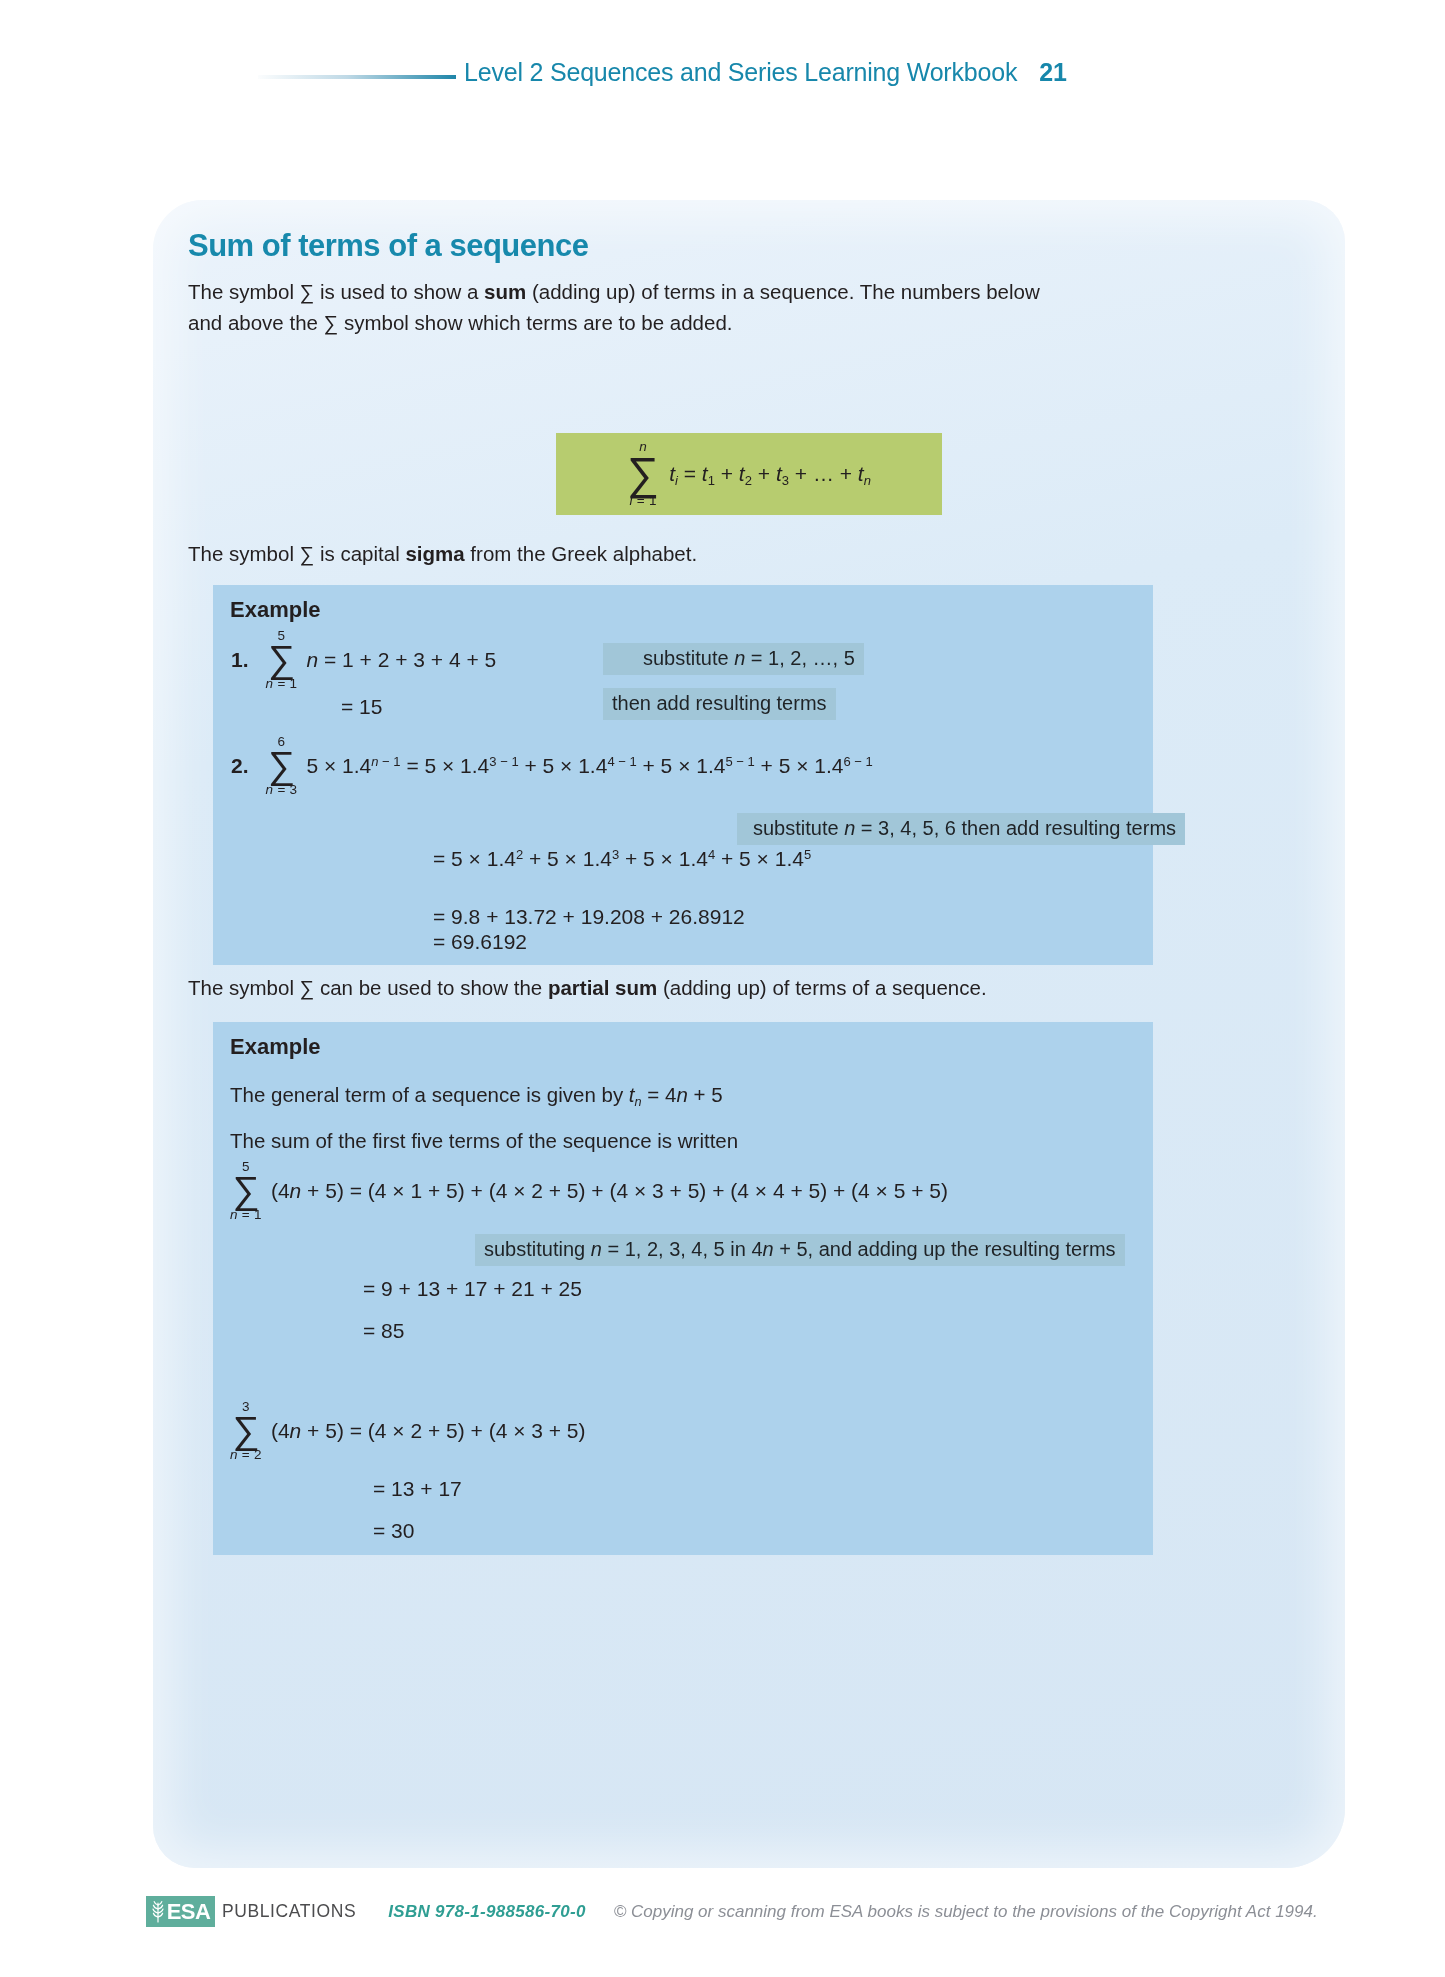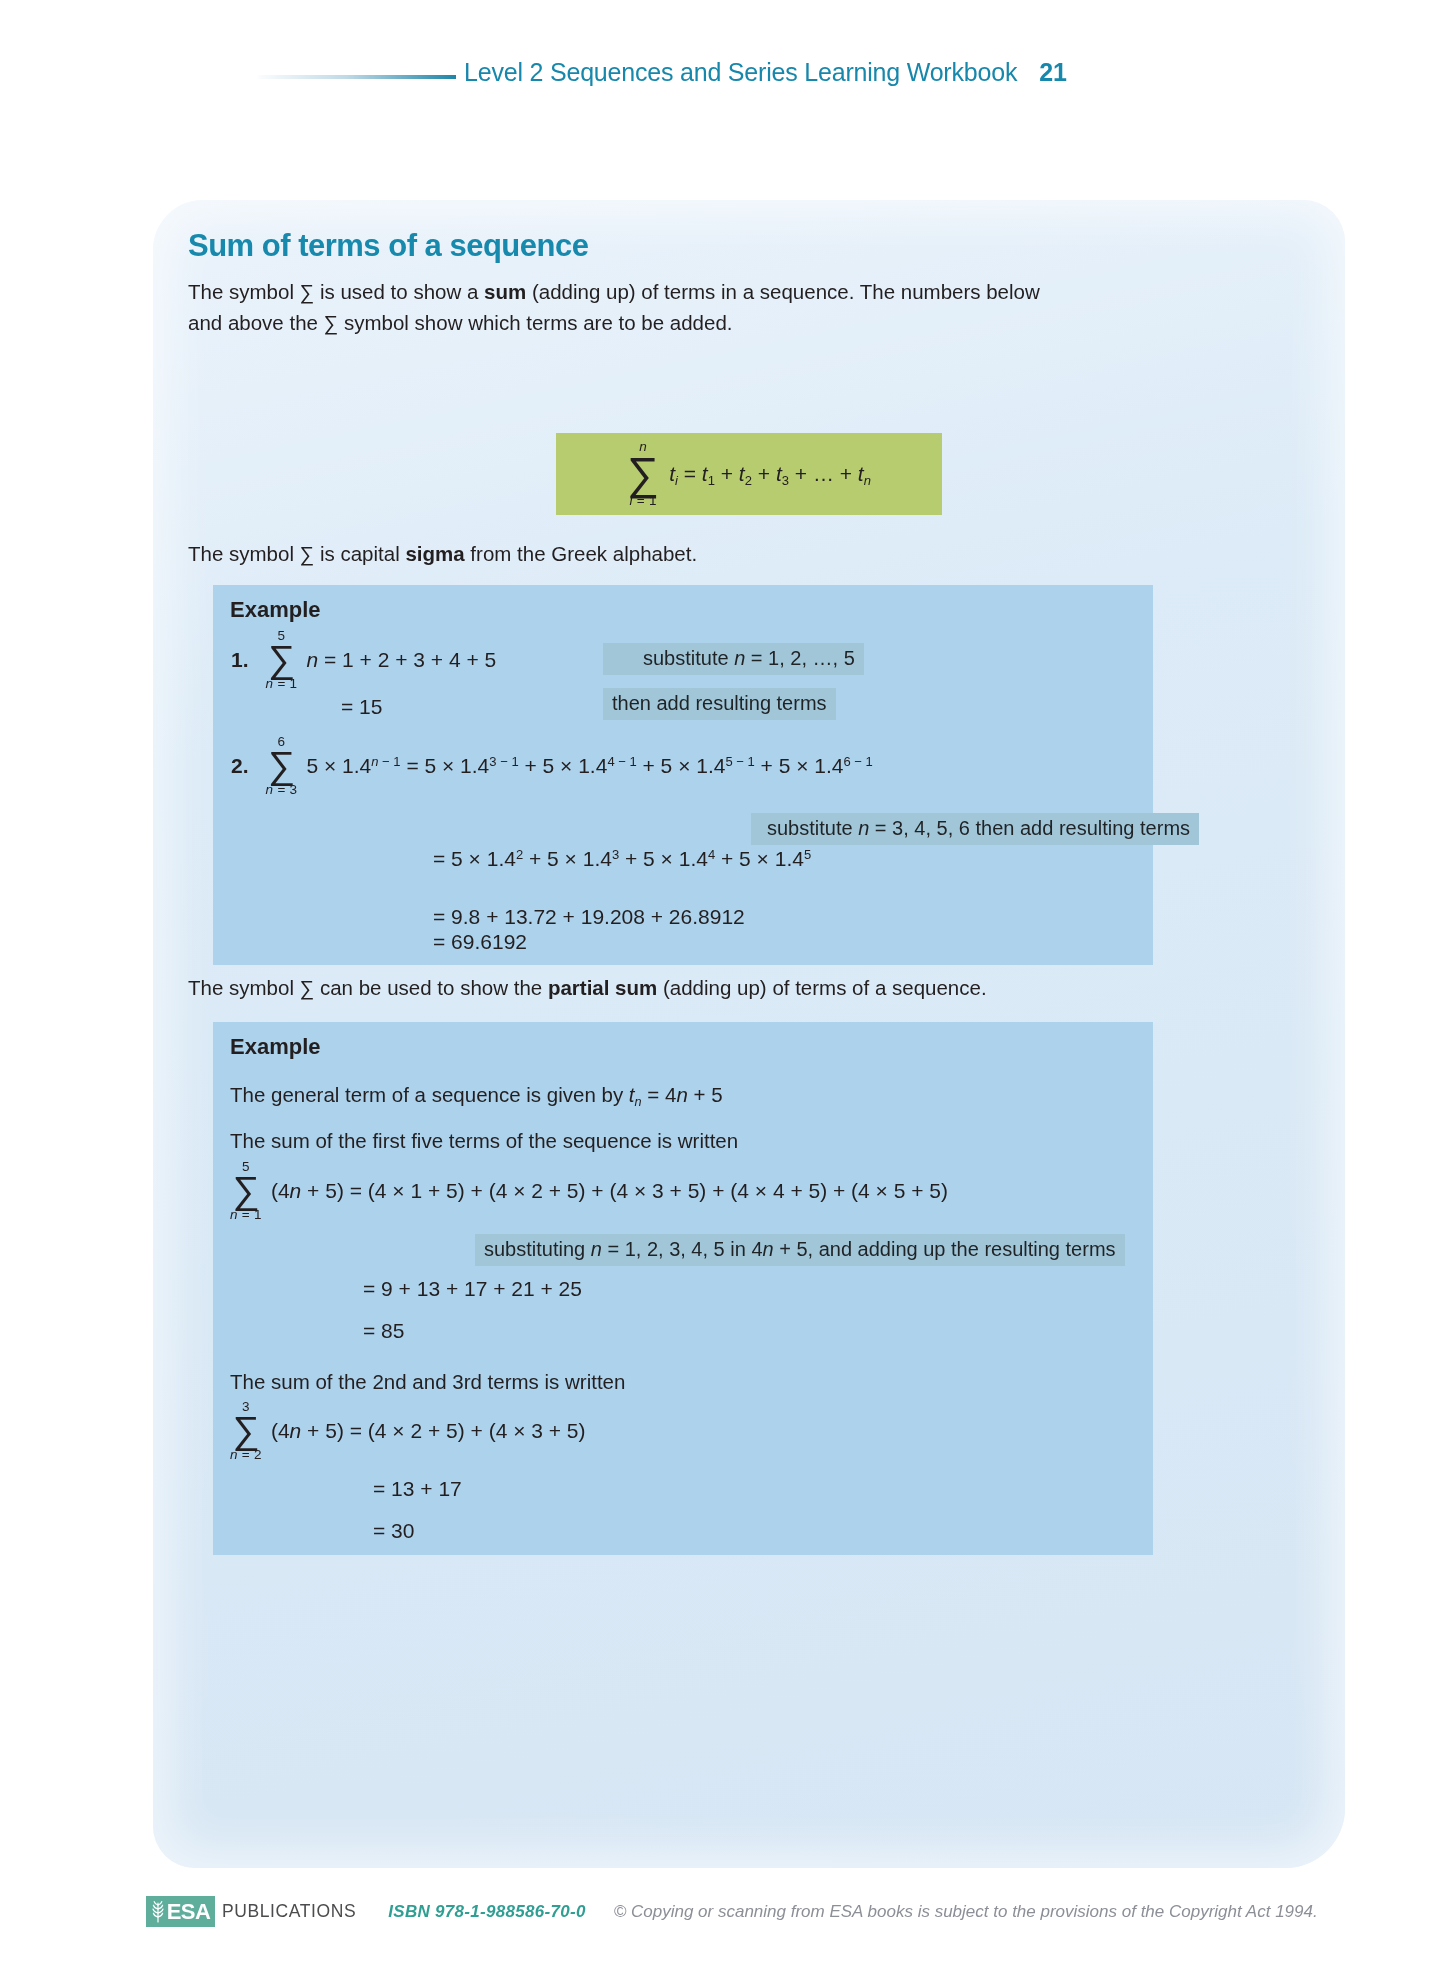--- a/index.html
+++ b/index.html
@@ -133,21 +133,21 @@
 
       <div class="frow" style="left:18px; top:150px;">
         <span class="item-num">2.</span>
         <span class="sigma-stack">
           <span class="sig-top">6</span>
           <span class="sig-glyph">∑</span>
           <span class="sig-bot"><i>n</i> = 3</span>
         </span>
         <span class="math">5 × 1.4<sup><i>n</i> − 1</sup> = 5 × 1.4<sup>3 − 1</sup> + 5 × 1.4<sup>4 − 1</sup> + 5 × 1.4<sup>5 − 1</sup> + 5 × 1.4<sup>6 − 1</sup></span>
       </div>
-      <div class="ann" style="left:538px; top:228px;padding-left:16px;">substitute <i>n</i> = 3, 4, 5, 6 then add resulting terms</div>
+      <div class="ann" style="left:524px; top:228px;padding-left:16px;">substitute <i>n</i> = 3, 4, 5, 6 then add resulting terms</div>
 
       <div class="mline math" style="left:220px; top:262px;">= 5 × 1.4<sup>2</sup> + 5 × 1.4<sup>3</sup>  + 5 × 1.4<sup>4</sup> + 5 × 1.4<sup>5</sup></div>
       <div class="mline math" style="left:220px; top:320px;">= 9.8 + 13.72 + 19.208 + 26.8912</div>
       <div class="mline math" style="left:220px; top:345px;">= 69.6192</div>
     </div>
 
     <p class="partial-note body-text">The symbol ∑ can be used to show the <b>partial sum</b> (adding up) of terms of a sequence.</p>
 
     <div class="example-box example-2">
       <div class="example-label">Example</div>
@@ -161,21 +161,20 @@
           <span class="sig-glyph">∑</span>
           <span class="sig-bot"><i>n</i> = 1</span>
         </span>
         <span class="math">(4<i>n</i> + 5) = (4 × 1 + 5) + (4 × 2 + 5) + (4 × 3 + 5) + (4 × 4 + 5) + (4 × 5 + 5)</span>
       </div>
       <div class="ann" style="left:262px; top:212px;">substituting <i>n</i> = 1, 2, 3, 4, 5 in 4<i>n</i> + 5, and adding up the resulting terms</div>
 
       <div class="mline math" style="left:150px; top:255px;">= 9 + 13 + 17 + 21 + 25</div>
       <div class="mline math" style="left:150px; top:297px;">= 85</div>
 
-      <div class="eline" style="left:17px; top:345px;">The sum of the 2nd and 3rd terms is written</div>
 
       <div class="frow" style="left:17px; top:378px;">
         <span class="sigma-stack">
           <span class="sig-top">3</span>
           <span class="sig-glyph">∑</span>
           <span class="sig-bot"><i>n</i> = 2</span>
         </span>
         <span class="math">(4<i>n</i> + 5) = (4 × 2 + 5) + (4 × 3 + 5)</span>
       </div>
 

